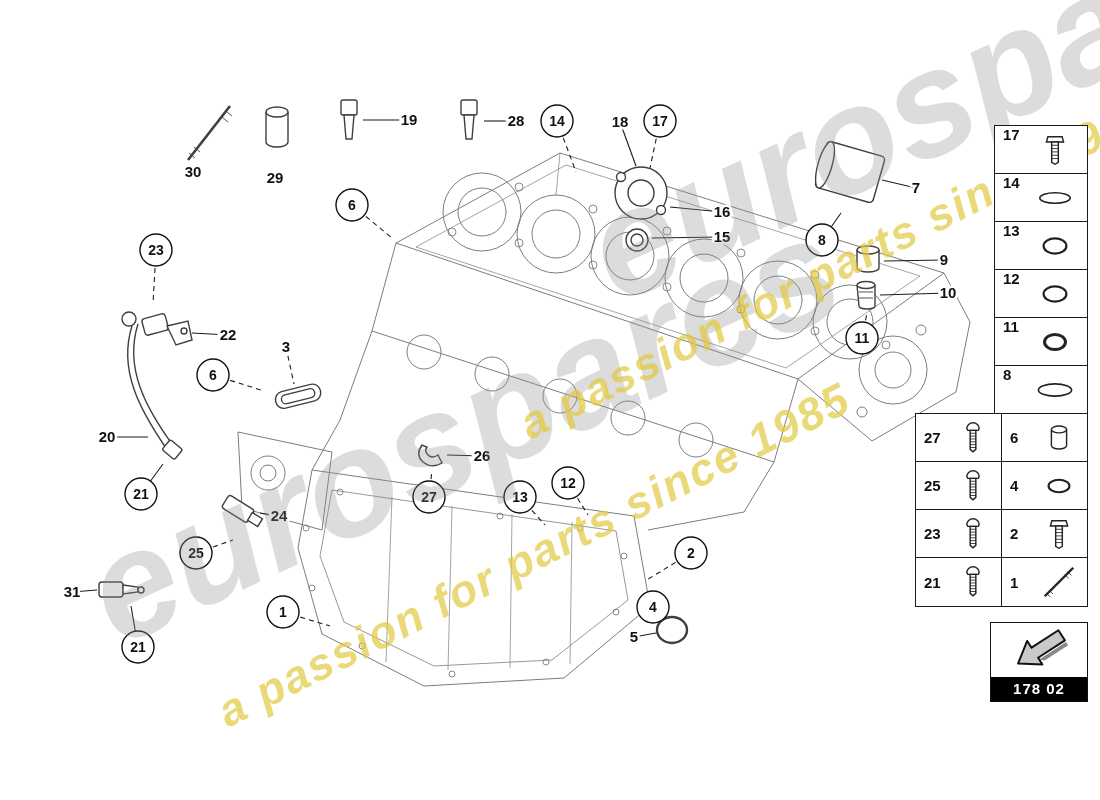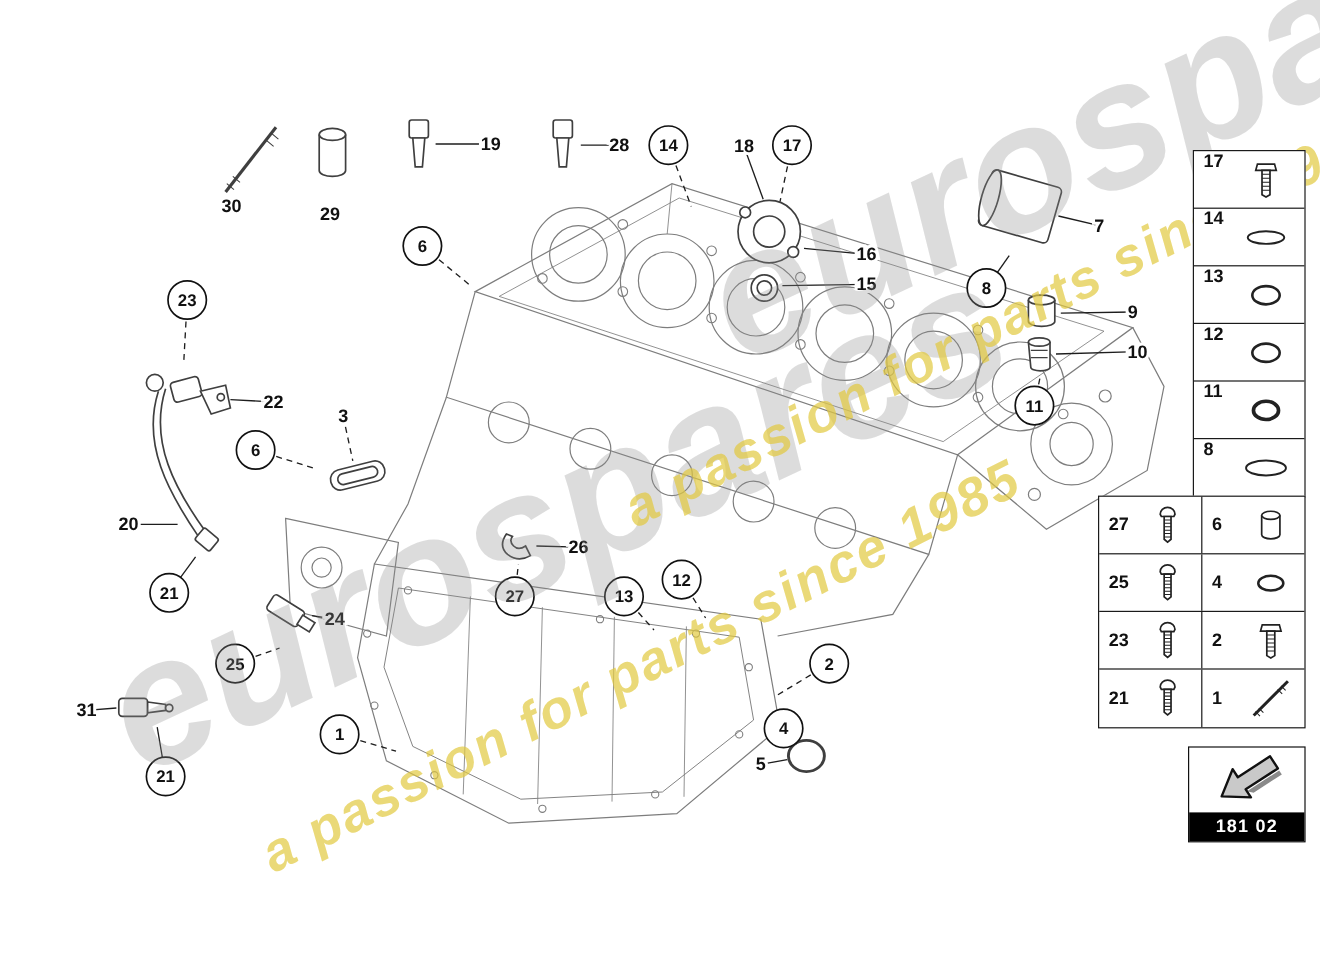--- a/index.html
+++ b/index.html
@@ -502,15 +502,15 @@
 
   <div id="nav-box">
     <div id="nav-arrow">
       <svg width="70" height="46" viewBox="0 0 70 46">
         <g transform="rotate(-33 35 23)">
           <path d="M30 31 L62 31 L62 35 L34 35 Z" fill="#8a8a8a" stroke="none"></path>
           <path d="M10 23 L30 9 L30 17 L62 17 L62 29 L30 29 L30 37 Z" fill="#c9c9c9" stroke="#111" stroke-width="2" stroke-linejoin="round"></path>
         </g>
       </svg>
     </div>
-    <div id="nav-code">181 02</div>
+    <div id="nav-code">178 02</div>
   </div>
 </div>
 
 </body></html>

